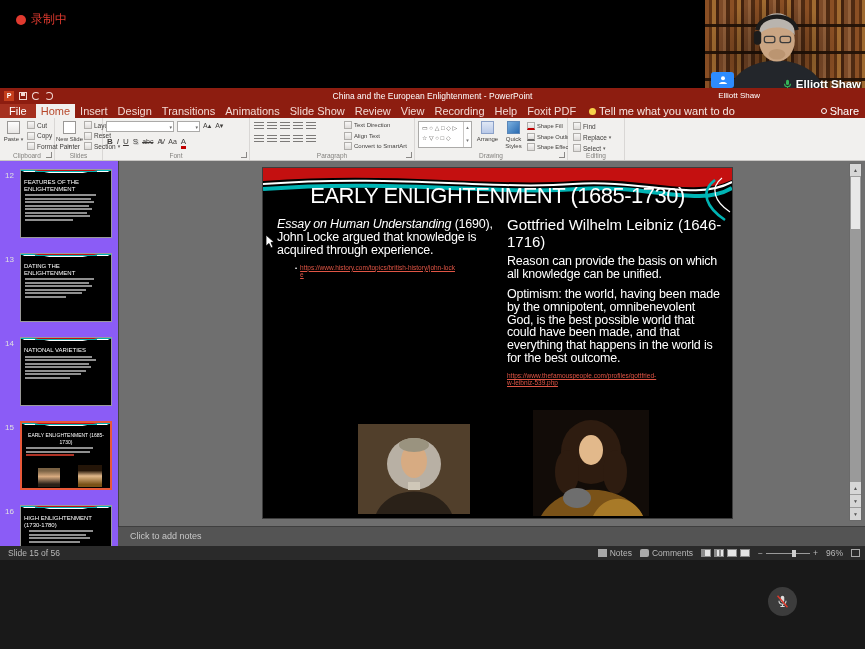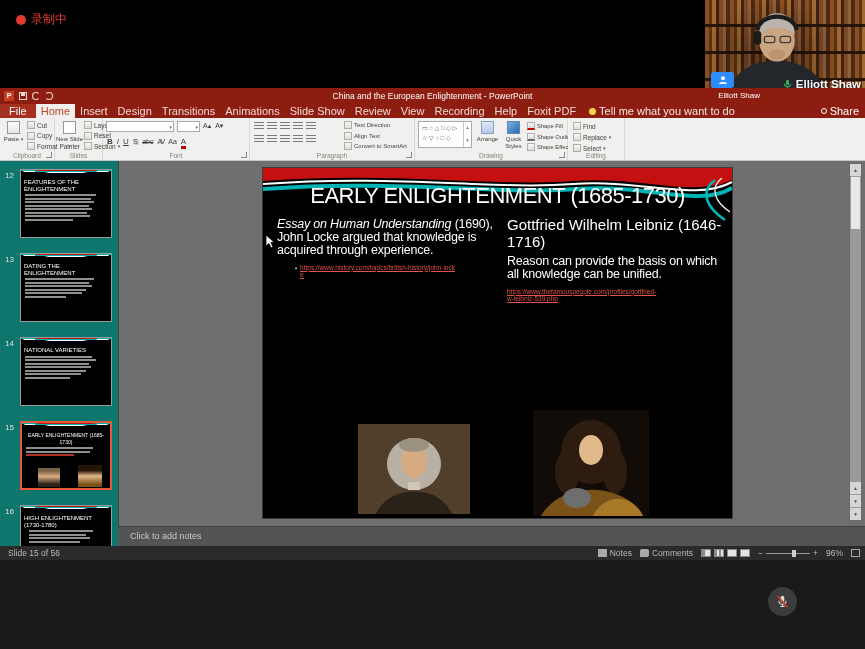--- a/index.html
+++ b/index.html
@@ -89,21 +89,21 @@
             padding:1px 10px 0 3px;overflow:hidden;white-space:nowrap;}
   .shape-scroll{position:absolute;right:0;top:0;width:8px;height:100%;border-left:1px solid #c9c7c5;
             display:flex;flex-direction:column;justify-content:space-between;align-items:center;
             font-size:4.5px;color:#777;padding:1px 0;box-sizing:border-box;}
   .d-stack{position:absolute;left:112px;top:4px;display:flex;flex-direction:column;gap:2.5px;width:41px;
            overflow:hidden;}
   .d-stack .srow{font-size:5.8px;}
   .sw-fill{border-bottom:2px solid #c00000;} .sw-out{border-bottom:2px solid #6a6a6a;}
   .e-stack{position:absolute;left:5px;top:4px;display:flex;flex-direction:column;gap:3px;}
   
-  .thumbs{position:absolute;left:0;top:73px;width:118px;height:385px;background:#0f766e;overflow:hidden;}
+  .thumbs{position:absolute;left:0;top:73px;width:118px;height:385px;background:#8b5cf6;overflow:hidden;}
   .trow{position:absolute;left:0;width:118px;height:70px;}
   .tnum{position:absolute;left:5px;top:2px;font-size:8px;color:#e0e0e0;}
   .tslide{position:absolute;left:20px;top:0;width:92px;height:69px;background:#000;
           border:1px solid #9a9a9a;box-sizing:border-box;overflow:hidden;}
   .trow.sel .tslide{border:2px solid #e8593a;}
   .tdeco{height:8px;background:radial-gradient(130% 150% at 50% -70%,#c41010 56%,#00b4b4 58% 65%,#fff 65% 69%,transparent 70%);}
   .tstitle{font-size:6px;color:#fff;padding:1px 3px 0;line-height:6.5px;}
   .tstitle.center{text-align:center;font-size:5px;}
   .tlines{padding:2px 4px 0;}
   .tl{display:block;height:2px;background:#8f8f8f;margin-bottom:1.5px;}
@@ -499,20 +499,21 @@
           <p class="sp"><i>Essay on Human Understanding</i><span> (1690), John Locke argued that knowledge is acquired through experience.</span></p>
           <div class="lrow">
             <span class="bchar">•</span>
             <a class="slink">https://www.history.com/topics/british-history/john-locke</a>
           </div>
         </div>
 
         <div class="col col-right">
           <p class="sh">Gottfried Wilhelm Leibniz (1646-1716)</p>
           <p class="sp">Reason can provide the basis on which all knowledge can be unified.</p>
+          <p class="sp">Optimism: the world, having been made by the omnipotent, omnibenevolent God, is the best possible world that could have been made, and that everything that happens in the world is for the best outcome.</p>
           <a class="slink">https://www.thefamouspeople.com/profiles/gottfried-w-leibniz-539.php</a>
         </div>
 
         <svg class="img-locke" viewBox="0 0 112 90" preserveAspectRatio="none">
           <rect width="112" height="90" fill="#5f4a33"></rect>
           <rect width="112" height="90" fill="#3a2c1e" opacity="0.35"></rect>
           <ellipse cx="56" cy="40" rx="27" ry="26" fill="#b8b0a4"></ellipse>
           <ellipse cx="56" cy="37" rx="13" ry="17" fill="#d7ab82"></ellipse>
           <ellipse cx="56" cy="21" rx="15" ry="7" fill="#9a937f"></ellipse>
           <path d="M18,90 C30,60 82,60 94,90 Z" fill="#2a2118"></path>

